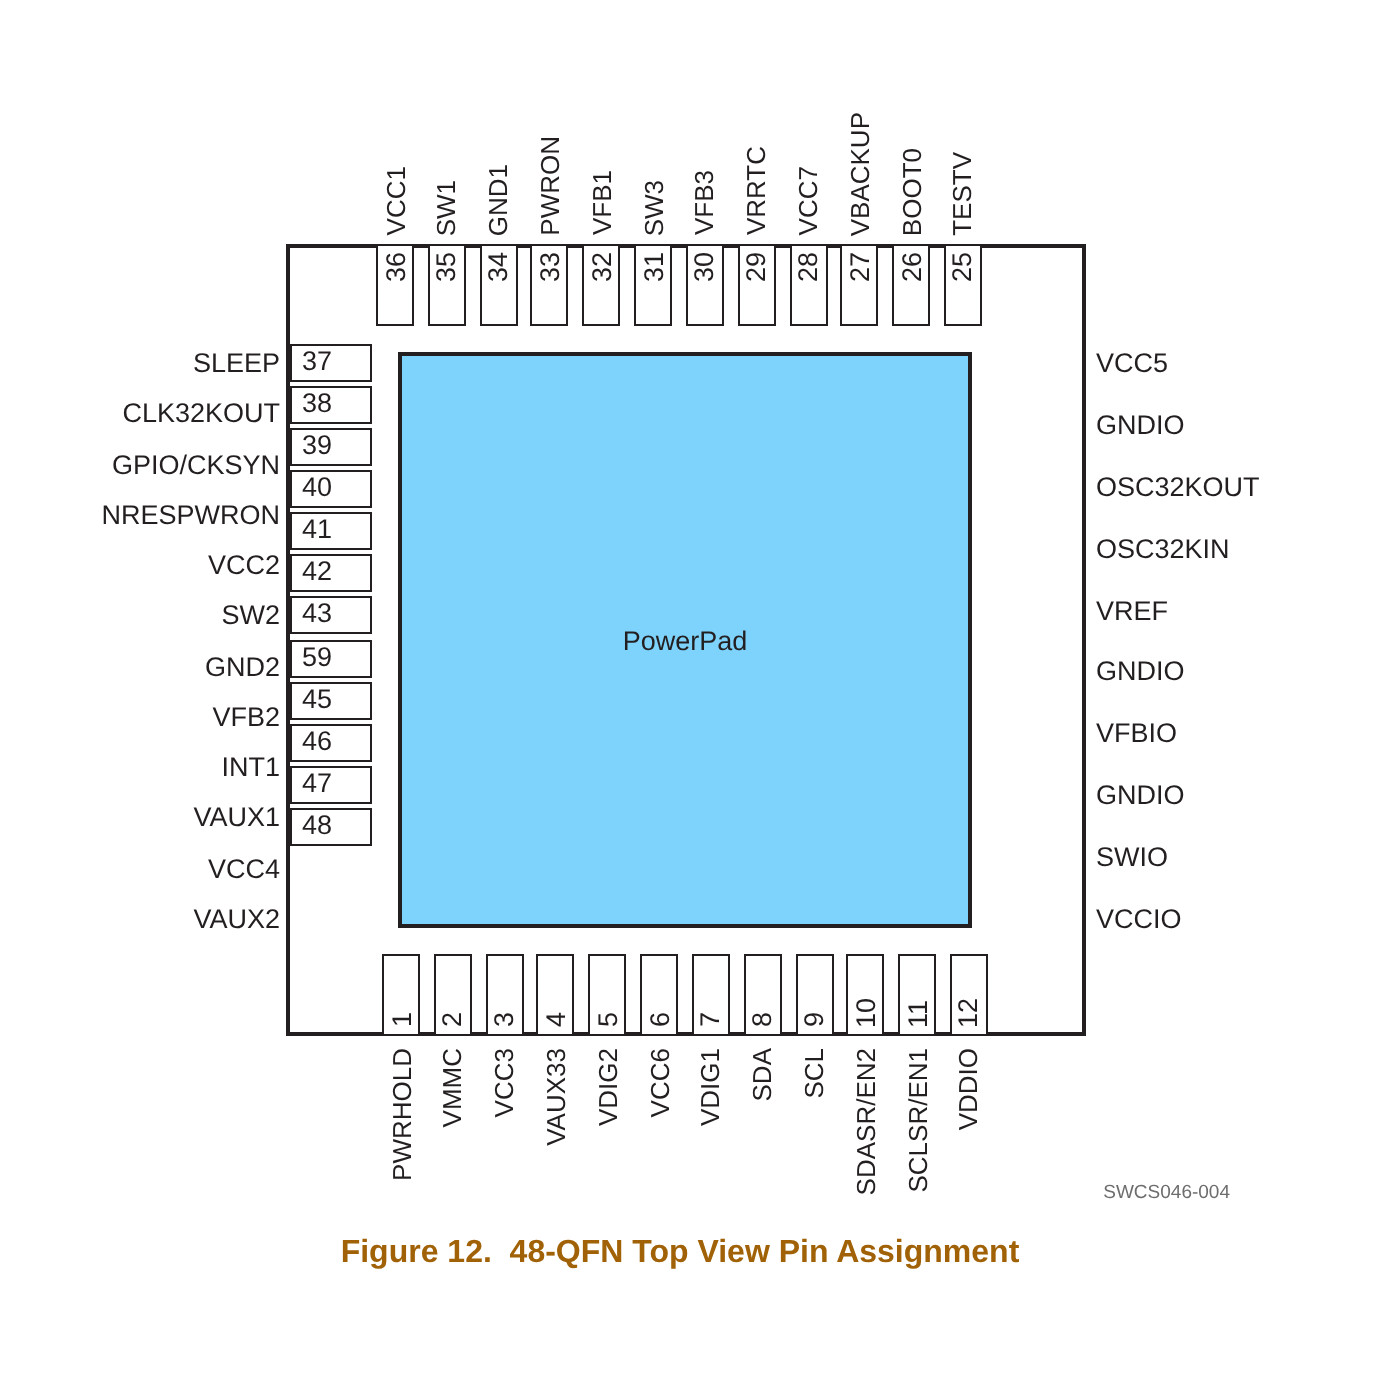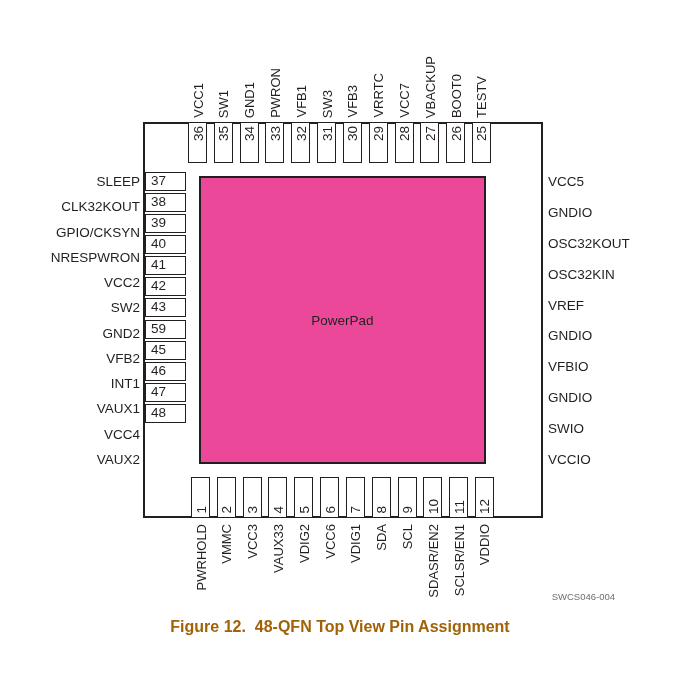--- a/index.html
+++ b/index.html
@@ -6,21 +6,21 @@
   .canvas{
     position:relative;width:700px;height:700px;background:#ffffff;
     font-family:"Liberation Sans","DejaVu Sans",sans-serif;color:#231f20;overflow:hidden;
   }
   .chip-outline{
     position:absolute;left:143px;top:122px;width:400px;height:396px;
     border:2px solid #231f20;box-sizing:border-box;background:#fff;
   }
   .powerpad{
     position:absolute;left:199px;top:176px;width:287px;height:288px;
-    border:2px solid #231f20;box-sizing:border-box;background:#ec4899;
+    border:2px solid #231f20;box-sizing:border-box;background:#7dd3fc;
     display:flex;align-items:center;justify-content:center;
   }
   .powerpad span{font-size:13.5px;}
   .hstrip{position:absolute;display:flex;justify-content:space-between;}
   .vstrip{position:absolute;display:flex;flex-direction:column;justify-content:space-between;}
   
   .pbox-h{
     position:relative;width:19px;height:41px;border:1.5px solid #231f20;
     box-sizing:border-box;background:#fff;
   }

